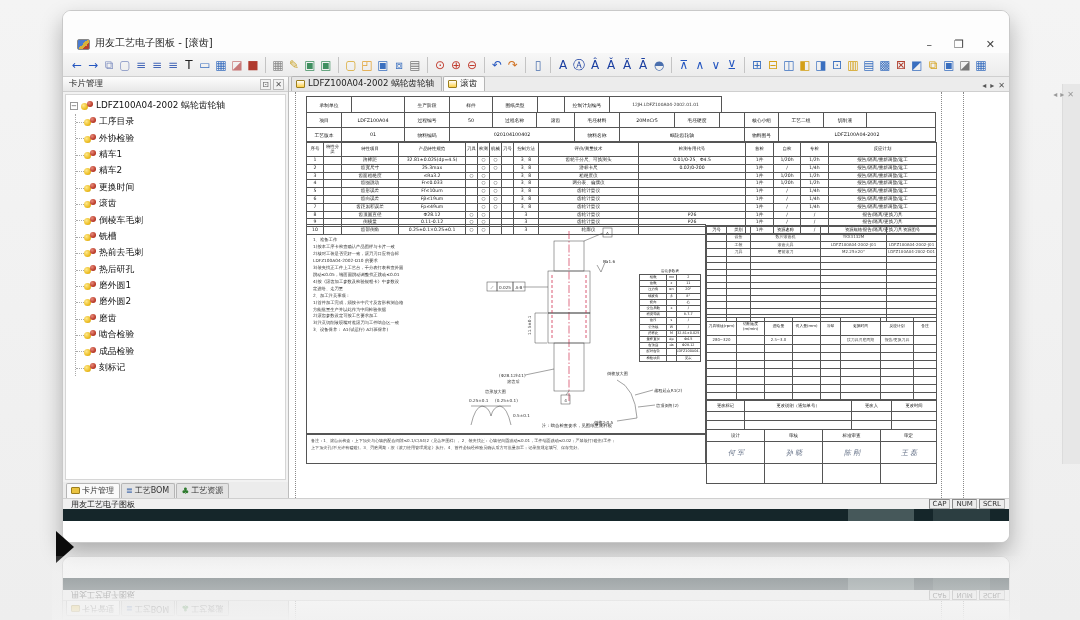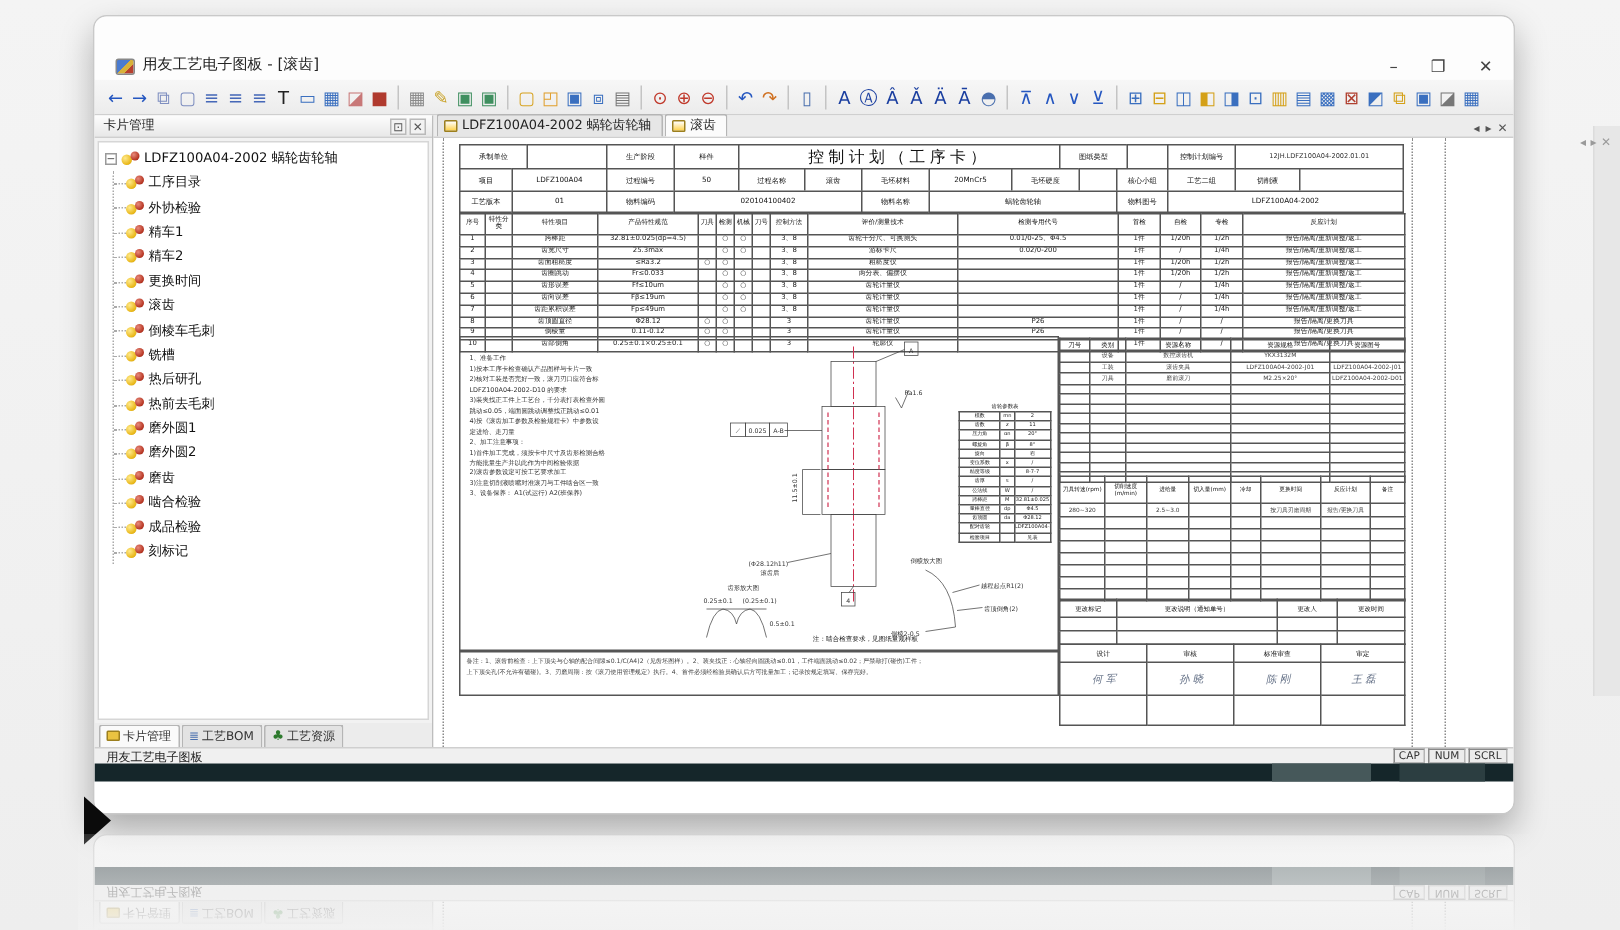--- a/index.html
+++ b/index.html
@@ -253,25 +253,25 @@
               <div class="tree-item">
        <span class="node-ico"></span>
        <span>倒棱车毛刺</span>
               </div>
               <div class="tree-item">
        <span class="node-ico"></span>
        <span>铣槽</span>
               </div>
               <div class="tree-item">
        <span class="node-ico"></span>
+       <span>热前去毛刺</span>
+              </div>
+              <div class="tree-item">
+       <span class="node-ico"></span>
        <span>热后研孔</span>
-              </div>
-              <div class="tree-item">
-       <span class="node-ico"></span>
-       <span>热前去毛刺</span>
               </div>
               <div class="tree-item">
        <span class="node-ico"></span>
        <span>磨外圆1</span>
               </div>
               <div class="tree-item">
        <span class="node-ico"></span>
        <span>磨外圆2</span>
               </div>
               <div class="tree-item">
@@ -329,21 +329,20 @@
           <div class="vdots" style="left:652px"></div>
           <div class="vdots" style="left:674px"></div>
 
           <div class="card">
             <div id="headerRows">
                 <div class="hrow" style="height:16px">
                   <div class="hcell " style="width:45px">承制单位</div>
                   <div class="hcell " style="width:53px"></div>
                   <div class="hcell " style="width:45px">生产阶段</div>
                   <div class="hcell " style="width:43px">样件</div>
-                  <div class="hcell big" style="width:214px">控制计划（工序卡）</div>
                   <div class="hcell " style="width:45px">图纸类型</div>
                   <div class="hcell " style="width:27px"></div>
                   <div class="hcell " style="width:45px">控制计划编号</div>
                   <div class="hcell code" style="width:113px">12JH.LDFZ100A04-2002.01.01</div>
                 </div>
                 <div class="hrow" style="height:15px">
                   <div class="hcell " style="width:35px">项目</div>
                   <div class="hcell " style="width:63px">LDFZ100A04</div>
                   <div class="hcell " style="width:45px">过程编号</div>
                   <div class="hcell " style="width:43px">50</div>

